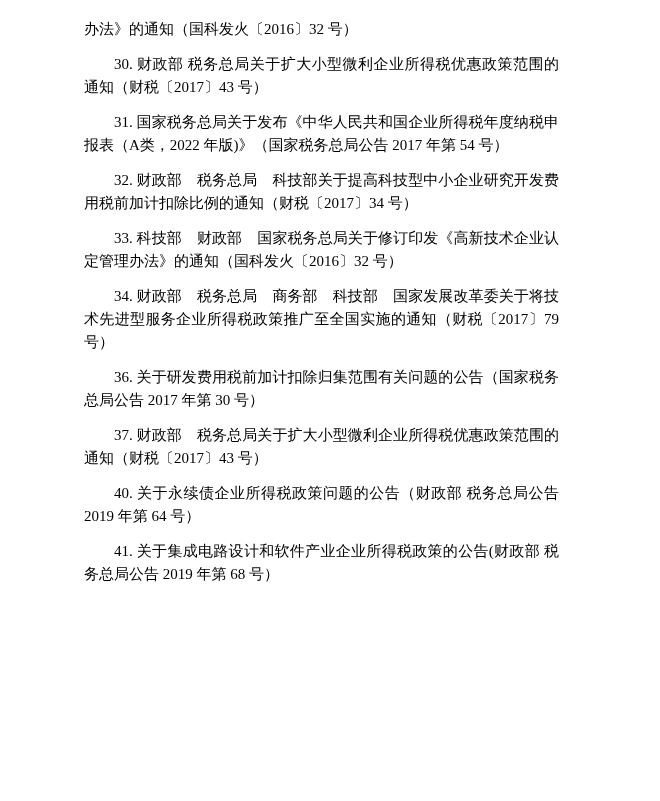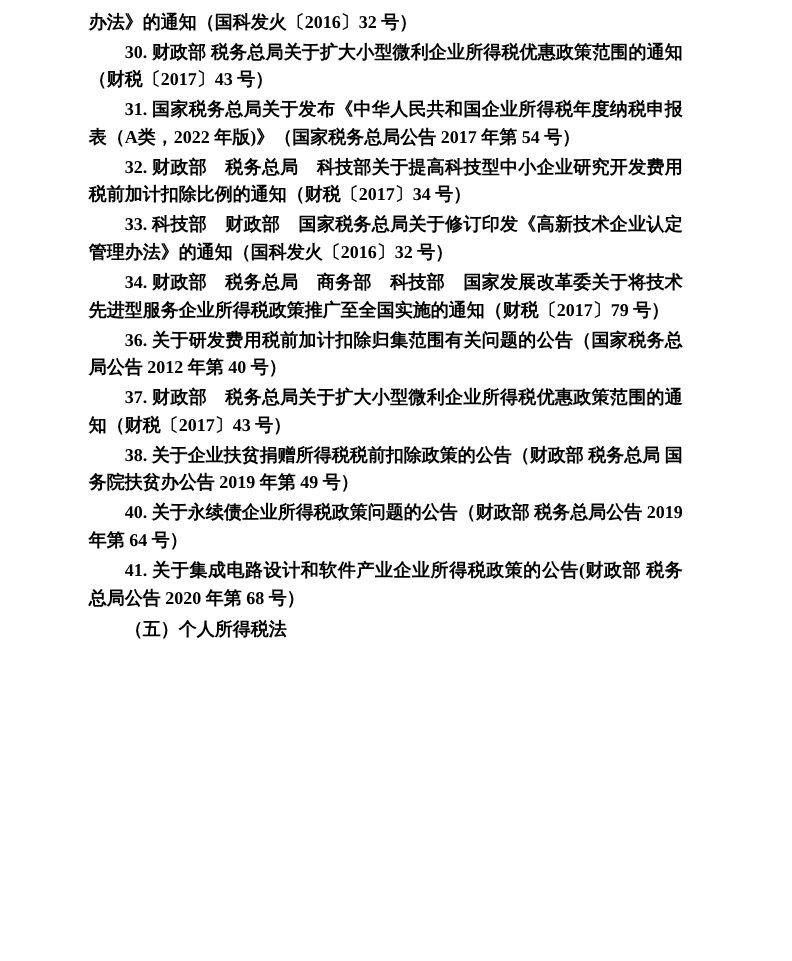--- a/index.html
+++ b/index.html
@@ -17,23 +17,22 @@
     left: 72px;
     top: 6px;
     width: 499px;
     font-family: "Liberation Serif", "DejaVu Serif", serif;
     font-size: 15px;
     line-height: 23px;
     color: #000000;
     text-align: justify;
   }
   .page p {
-    margin: 2px;
+    margin: 12px;
     padding: 0;
-    font-weight: bold;
   }
   .para-continuation {
     text-indent: 0;
   }
   .para-item {
     text-indent: 2em;
   }
   .section-heading {
     text-indent: 2em;
     font-weight: 700;
@@ -47,19 +46,17 @@
 </head>
 <body>
 
 <div class="page">
   <p class="para-continuation">办法》的通知（国科发火〔2016〕32 号）</p>
   <p class="para-item">30. 财政部 税务总局关于扩大小型微利企业所得税优惠政策范围的通知（财税〔2017〕43 号）</p>
   <p class="para-item">31. 国家税务总局关于发布《中华人民共和国企业所得税年度纳税申报表（A类，2022 年版)》（国家税务总局公告 2017 年第 54 号）</p>
   <p class="para-item">32. 财政部　税务总局　科技部关于提高科技型中小企业研究开发费用税前加计扣除比例的通知（财税〔2017〕34 号）</p>
   <p class="para-item">33. 科技部　财政部　国家税务总局关于修订印发《高新技术企业认定管理办法》的通知（国科发火〔2016〕32 号）</p>
   <p class="para-item">34. 财政部　税务总局　商务部　科技部　国家发展改革委关于将技术先进型服务企业所得税政策推广至全国实施的通知（财税〔2017〕79 号）</p>
-  <p class="para-item">36. 关于研发费用税前加计扣除归集范围有关问题的公告（国家税务总局公告 2012 年第 40 号）</p>
+  <p class="para-item">36. 关于研发费用税前加计扣除归集范围有关问题的公告（国家税务总局公告 2017 年第 30 号）</p>
   <p class="para-item">37. 财政部　税务总局关于扩大小型微利企业所得税优惠政策范围的通知（财税〔2017〕43 号）</p>
-  <p class="para-item">38. 关于企业扶贫捐赠所得税税前扣除政策的公告（财政部 税务总局 国务院扶贫办公告 2019 年第 49 号）</p>
   <p class="para-item">40. 关于永续债企业所得税政策问题的公告（财政部 税务总局公告 2019 年第 64 号）</p>
-  <p class="para-item">41. 关于集成电路设计和软件产业企业所得税政策的公告(财政部 税务总局公告 2020 年第 68 号）</p>
-  <p class="section-heading">（五）个人所得税法</p>
+  <p class="para-item">41. 关于集成电路设计和软件产业企业所得税政策的公告(财政部 税务总局公告 2019 年第 68 号）</p>
 </div>
 
 </body></html>

